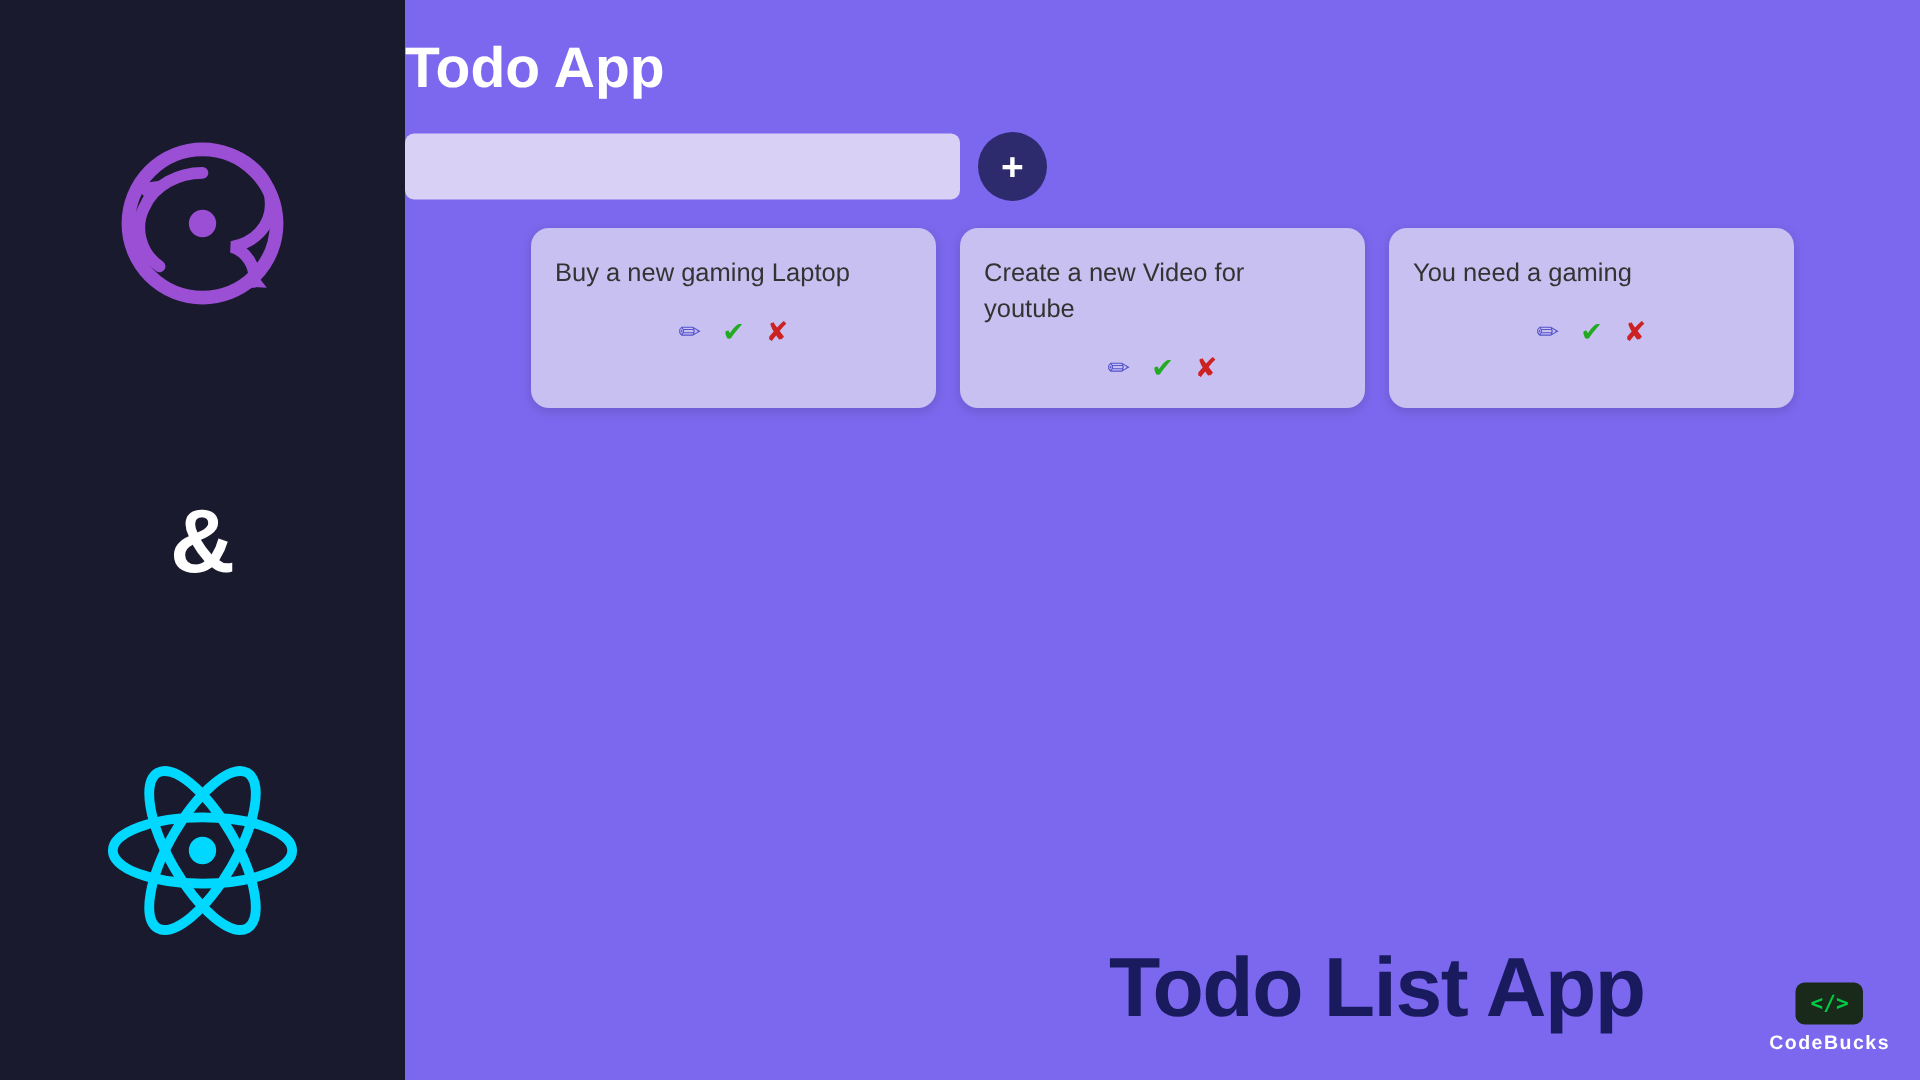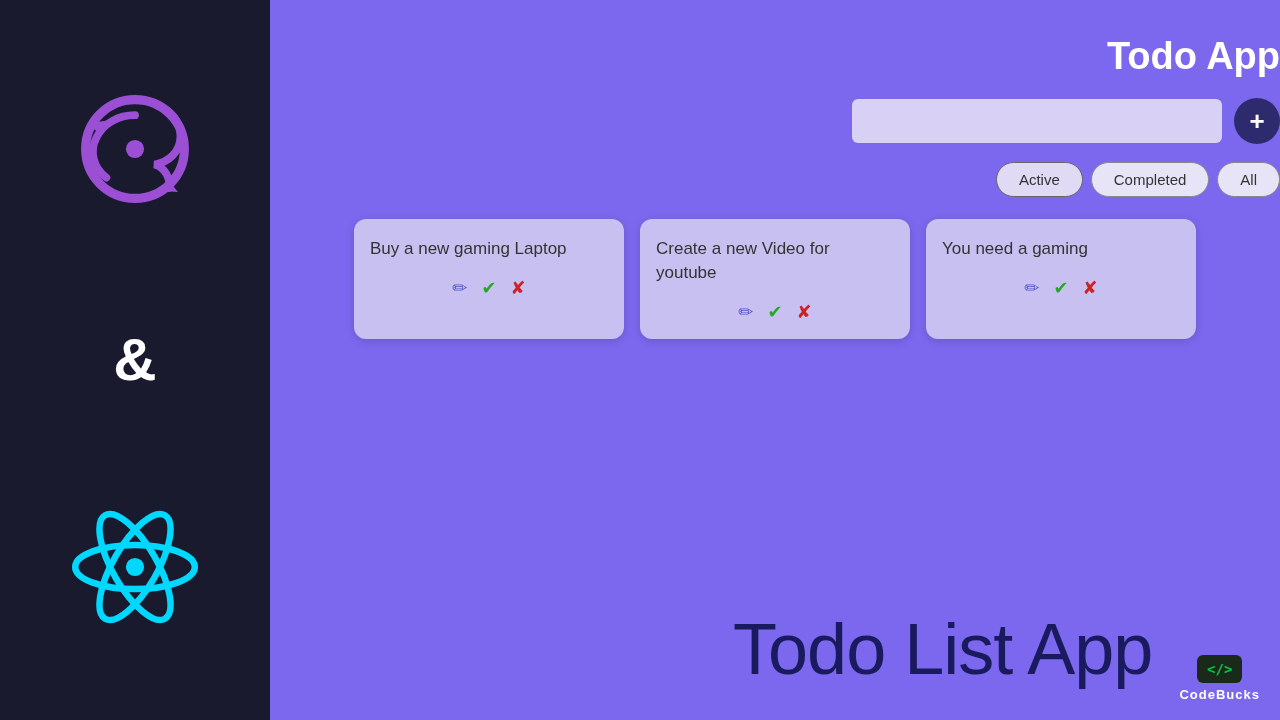--- a/index.html
+++ b/index.html
@@ -54,22 +54,22 @@
       flex-direction: column;
       align-items: center;
       overflow: hidden;
     }
 
     
     .top-section {
       width: 100%;
       display: flex;
       flex-direction: column;
-      align-items: flex-end;
-      padding-top: 35px;
+      align-items: flex-start;
+      padding-top: 25px;
       position: relative;
       z-index: 3;
     }
 
     .app-title {
       font-size: 38px;
       font-weight: bold;
       color: white;
       margin-bottom: 20px;
       text-align: center;
@@ -176,22 +176,22 @@
     .edit-icon { color: #5555cc; }
     .check-icon { color: #22aa22; }
     .delete-icon { color: #cc2222; }
 
     
     .big-title {
       position: absolute;
       bottom: 30px;
       left: 50%;
       transform: translateX(-10%);
-      font-size: 72px;
-      font-weight: 400;
+      font-size: 56px;
+      font-weight: 700;
       color: #1a1a5e;
       white-space: nowrap;
       z-index: 1;
       letter-spacing: -1px;
     }
 
     
     .codebucks {
       position: absolute;
       bottom: 18px;
@@ -270,25 +270,20 @@
 
   <div class="top-section">
 
     <h1 class="app-title">Todo App</h1>
 
     <div class="input-row">
       <input class="todo-input" type="text" placeholder="" style="">
       <button class="add-btn">+</button>
     </div>
 
-    <div class="filter-row">
-      <button class="filter-btn active-tab">Active</button>
-      <button class="filter-btn">Completed</button>
-      <button class="filter-btn">All</button>
-    </div>
 
   </div>
 
   <div class="cards-row">
 
     <div class="todo-card">
       <div class="todo-card-text">Buy a new gaming Laptop</div>
       <div class="card-actions">
         <span class="action-icon edit-icon">✏</span>
         <span class="action-icon check-icon">✔</span>

